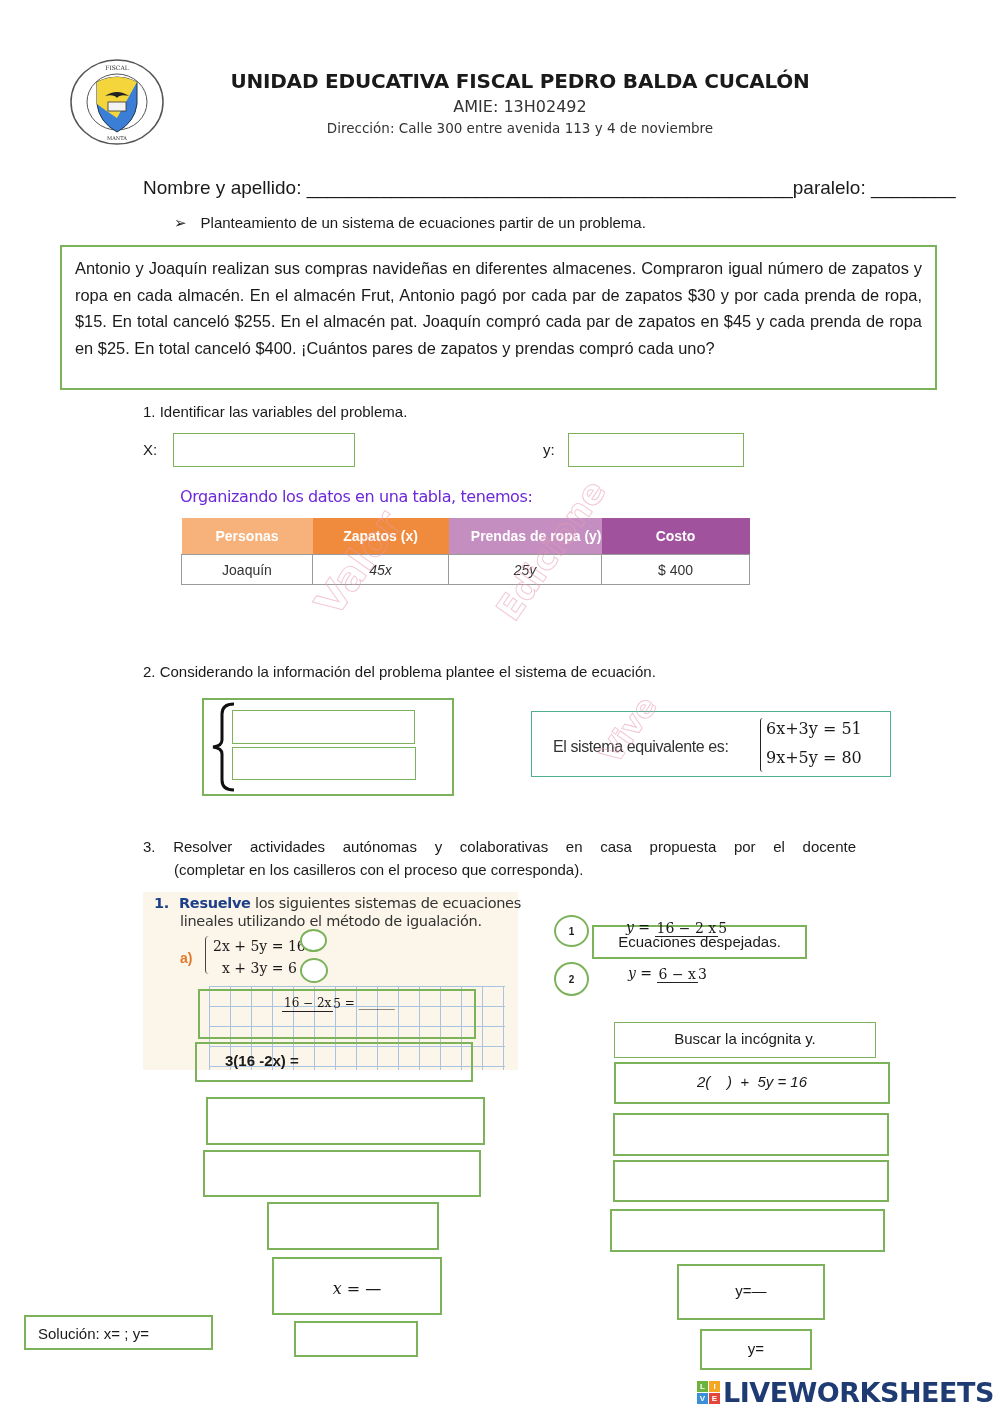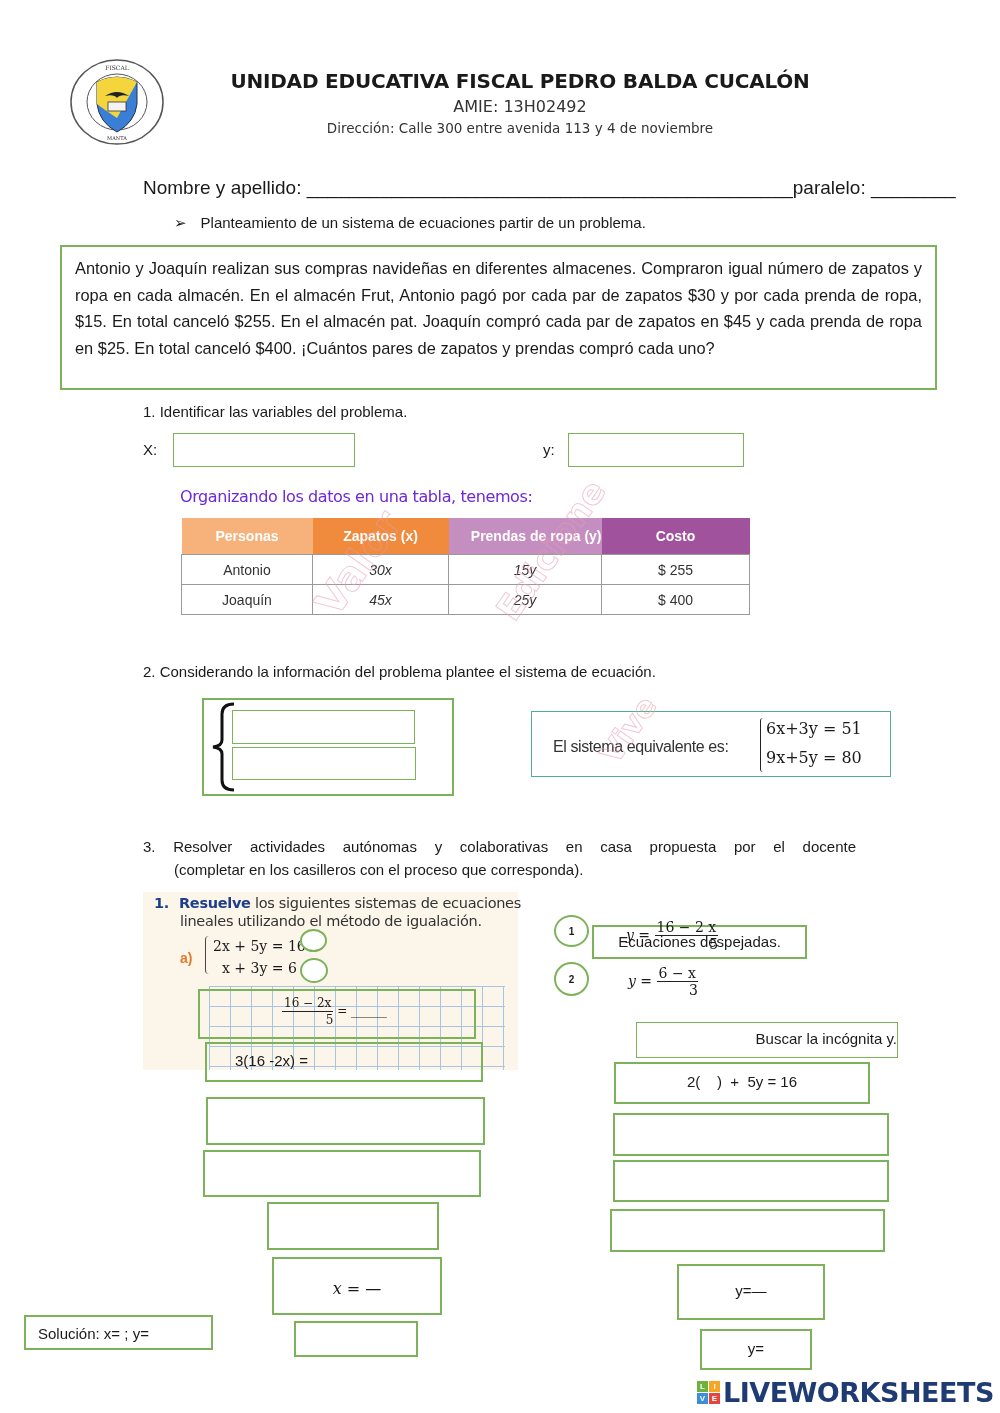--- a/index.html
+++ b/index.html
@@ -14,21 +14,21 @@
   .center { text-align: center; }
   .problem { font-size: 16.4px; line-height: 26.5px; text-align: justify; padding: 8px 13px; }
   table.data { border-collapse: collapse; position: absolute; left: 181px; top: 518px; width: 569px; font-size: 14px; }
   table.data th { color: #fff; font-weight: bold; height: 36px; padding: 0; font-size: 14px; }
   table.data td { border: 1.5px solid #9a9a9a; height: 29px; text-align: center; padding: 0; color: #333; }
   .grid { background-color: #fbf5ea;
           background-image: linear-gradient(#a9c4e0 1px, transparent 1px), linear-gradient(90deg, #a9c4e0 1px, transparent 1px);
           background-size: 21px 20px; }
   .circle { position: absolute; box-sizing: border-box; border: 2px solid #7cb25a; border-radius: 50%; background: #fff;
             display: flex; align-items: center; justify-content: center; font-size: 10px; font-weight: bold; }
-  .frac { display: inline-flex; flex-direction: column; align-items: flex-end; vertical-align: middle; }
+  .frac { display: inline-flex; flex-direction: row; align-items: center; vertical-align: middle; }
   .frac .num { border-bottom: 1px solid #222; padding: 0 2px; line-height: 16px; }
   .frac .den { line-height: 16px; }
   .watermark { position: absolute; color: transparent; -webkit-text-stroke: 1px #e79ab0; font-family: "DejaVu Sans", sans-serif;
                font-weight: bold; font-size: 40px; opacity: 0.55; transform: rotate(-55deg); pointer-events: none; }
 </style>
 </head>
 <body>
 
 <div class="abs" style="left:68px;top:58px;width:98px;height:88px;">
   <svg width="98" height="88" viewBox="0 0 98 88">
@@ -70,26 +70,20 @@
   <thead>
     <tr>
       <th style="background:#f6b27a;width:131px;">Personas</th>
       <th style="background:#f08a3c;width:136px;">Zapatos (x)</th>
       <th style="background:#c48fc0;width:153px;text-align:right;">Prendas de ropa (y)</th>
       <th style="background:#a1529c;">Costo</th>
     </tr>
   </thead>
   <tbody>
     <tr>
-      <td>Antonio</td>
-      <td style="font-style:italic;">30x</td>
-      <td style="font-style:italic;">15y</td>
-      <td>$ 255</td>
-    </tr>
-    <tr>
       <td>Joaquín</td>
       <td style="font-style:italic;">45x</td>
       <td style="font-style:italic;">25y</td>
       <td>$ 400</td>
     </tr>
   </tbody>
 </table>
 <div class="watermark" style="left:300px;top:540px;">Valor</div>
 <div class="watermark" style="left:470px;top:530px;font-size:34px;">Edicione</div>
 
@@ -130,21 +124,21 @@
 <div class="abs" style="left:198px;top:989px;width:278px;height:50px;border:2px solid #7cb25a;">
   <div class="abs serif" style="left:82px;top:4px;font-size:12px;">
     <span class="frac">
         <span class="num">16 − 2x</span>
         <span class="den">5</span>
       </span>
     <span>= ______</span>
   </div>
 </div>
 
-<div class="gbox" style="left:205px;top:1042px;width:278px;height:40px;background:transparent;">
+<div class="gbox" style="left:195px;top:1042px;width:278px;height:40px;background:transparent;font-weight:bold;">
   <div class="abs" style="left:28px;top:8px;font-size:15px;white-space:nowrap;">3(16 -2x) =</div>
 </div>
 <div class="gbox" style="left:206px;top:1097px;width:279px;height:48px;"></div>
 <div class="gbox" style="left:203px;top:1150px;width:278px;height:47px;"></div>
 <div class="gbox" style="left:267px;top:1202px;width:172px;height:48px;"></div>
 <div class="gbox" style="left:272px;top:1257px;width:170px;height:58px;">
   <div class="abs serif center" style="left:0;top:20px;width:100%;font-size:16px;font-style:italic;">x = —</div>
 </div>
 <div class="gbox" style="left:294px;top:1321px;width:124px;height:36px;"></div>
 
@@ -165,24 +159,24 @@
 </div>
 <div class="circle" style="left:554px;top:962px;width:35px;height:34px;">2</div>
 <div class="abs serif" style="left:628px;top:965px;font-size:14px;white-space:nowrap;">
   <i>y =</i>
   <span class="frac">
       <span class="num">6 − x</span>
       <span class="den">3</span>
     </span>
 </div>
 
-<div class="gbox thin center" style="left:636px;top:1022px;width:262px;height:36px;text-align:right;">
+<div class="gbox thin center" style="left:614px;top:1022px;width:262px;height:36px;">
   <div style="font-size:15px;line-height:31px;">Buscar la incógnita y.</div>
 </div>
-<div class="gbox center" style="left:614px;top:1062px;width:256px;height:42px;">
+<div class="gbox center" style="left:614px;top:1062px;width:276px;height:42px;font-style:italic;">
   <div style="font-size:15px;line-height:36px;white-space:pre;">2(    )  +  5y = 16</div>
 </div>
 <div class="gbox" style="left:613px;top:1113px;width:276px;height:43px;"></div>
 <div class="gbox" style="left:613px;top:1160px;width:276px;height:42px;"></div>
 <div class="gbox" style="left:610px;top:1209px;width:275px;height:43px;"></div>
 <div class="gbox center" style="left:677px;top:1264px;width:148px;height:56px;">
   <div style="font-size:15px;line-height:50px;">y=—</div>
 </div>
 <div class="gbox center" style="left:700px;top:1329px;width:112px;height:41px;">
   <div style="font-size:15px;line-height:36px;">y=</div>

